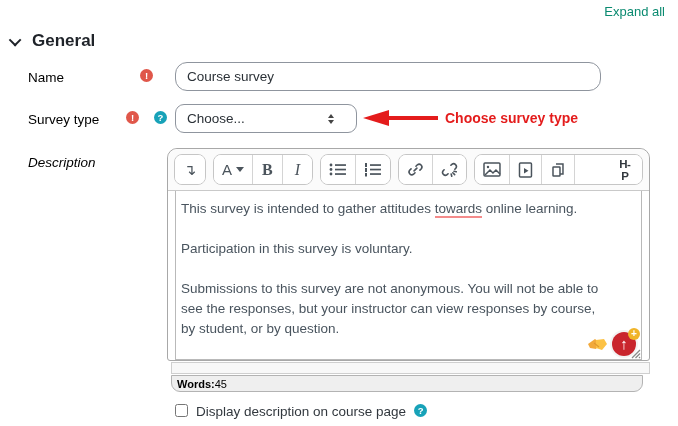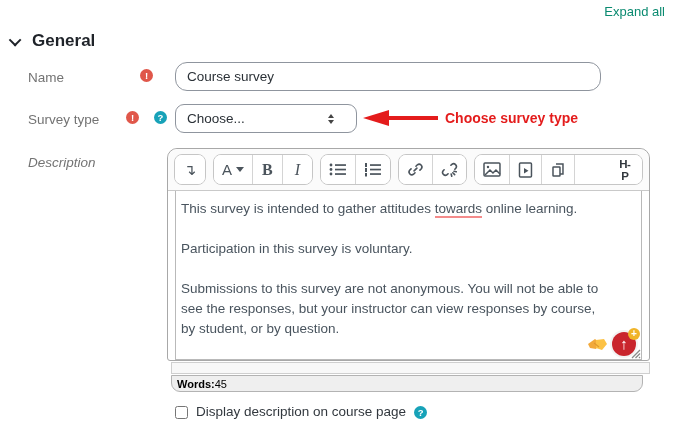--- a/index.html
+++ b/index.html
@@ -9,21 +9,21 @@
 
   
   .expand-all { position:absolute; top:4px; right:13px; font-size:13px; color:#0a8a70; text-decoration:none; cursor:pointer;text-align:center; }
 
   
   .section-header { position:absolute; top:31px; left:12px; display:flex; align-items:center; gap:11px; cursor:pointer; }
   .chevron-down { width:9px; height:9px; border-left:2px solid #1f2329; border-bottom:2px solid #1f2329; transform:rotate(-45deg) translateY(-2px); }
   .section-title { font-size:17px; font-weight:bold; color:#1f2329; }
 
   
-  .field-label { position:absolute; font-size:13.5px; color:#737373; }
+  .field-label { position:absolute; font-size:13.5px; color:#000000; }
   .circle-icon { position:absolute; width:13px; height:13px; border-radius:50%; color:#fff; font-size:9.5px; font-weight:bold; display:flex; align-items:center; justify-content:center; line-height:1; }
   .required { background:#e0574a; }
   .help { background:#17a2b8; cursor:pointer; }
 
   
   .text-input { position:absolute; left:175px; top:62px; width:426px; height:29px; border:1px solid #8f959e; border-radius:12px; padding:0 11px; font-size:13.5px; color:#2b3137; font-family:"Liberation Sans", sans-serif; background:#fff; }
   .select-box { position:absolute; left:175px; top:104px; width:182px; height:29px; border:1px solid #8f959e; border-radius:9px; background:#fff; display:flex; align-items:center; padding:0 22px 0 11px; font-size:13.5px; color:#2b3137; cursor:pointer; }
   .select-value { flex:1; }
   .updown { display:flex; flex-direction:column; gap:2px; align-items:center; }
   .tri-up { width:0; height:0; border-left:3.5px solid transparent; border-right:3.5px solid transparent; border-bottom:4.5px solid #444; }
@@ -53,21 +53,21 @@
   .ext-badge { position:relative; width:24px; height:24px; border-radius:50%; background:#c9252d; display:flex; align-items:center; justify-content:center; color:#fff; font-size:15px; font-weight:bold; box-shadow:0 0 0 2px #f3f3f3; }
   .ext-badge .plus { position:absolute; top:-4px; right:-4px; width:12px; height:12px; border-radius:50%; background:#f0b429; color:#fff; font-size:10px; font-weight:bold; display:flex; align-items:center; justify-content:center; }
   .resize-handle { position:absolute; right:0; bottom:0; }
 
   
   .editor-gutter { position:absolute; left:171px; top:362px; width:479px; height:12px; background:#f8f8f8; border:1px solid #cfcfcf; }
   .words-bar { position:absolute; left:171px; top:375px; width:472px; height:17px; background:#efefef; border:1px solid #b3b3b3; border-radius:0 0 9px 9px; font-size:11px; color:#000; display:flex; align-items:center; padding:4px 5px; }
   .words-bar b { font-weight:bold; }
 
   
-  .checkbox-row { position:absolute; left:175px; top:404px; display:flex; align-items:flex-end; gap:8px; }
+  .checkbox-row { position:absolute; left:175px; top:404px; display:flex; align-items:flex-start; gap:8px; }
   .checkbox-row input { width:13px; height:13px; margin:0; accent-color:#fff; }
   .checkbox-label { font-size:13.5px; color:#32383e; }
   .checkbox-row .circle-icon { position:static; }
 </style>
 </head>
 <body>
 
 <div class="stage">
 
   <a class="expand-all">Expand all</a>

